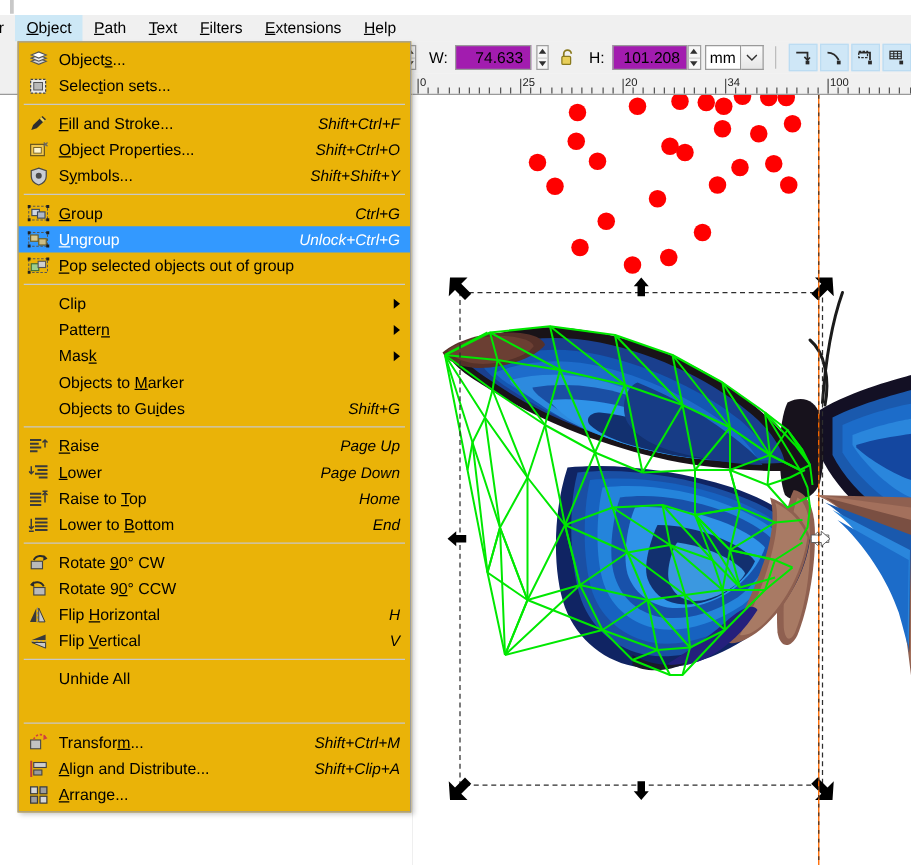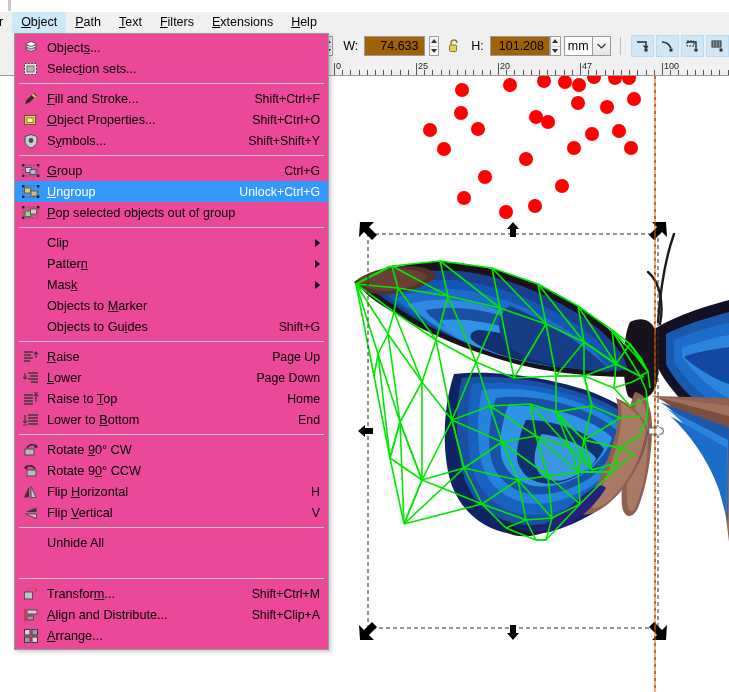--- a/index.html
+++ b/index.html
@@ -57,21 +57,21 @@
     content:""; position:absolute; left:50%; top:50%;
     transform: translate(-50%,-50%);
     border-left: 3px solid transparent; border-right: 3px solid transparent;
   }
   .tb-spin i:first-child:before { border-bottom: 4px solid #303030; }
   .tb-spin i:last-child:before { border-top: 4px solid #303030; }
 
   .tb-label { margin-left: 10px; font-size: 12.5px; }
   .tb-field {
     margin-left: 6px; height: 20px; width: 62px;
-    border: 1px solid #9a9a9a; background: #a16207;
+    border: 1px solid #9a9a9a; background: #a21caf;
     display:flex; align-items:center; justify-content:flex-end;
     padding: 0 5px; font-size: 12.5px;
   }
   .tb-lock { margin-left: 8px; width: 14px; height: 16px; position: relative; }
   .tb-unit {
     margin-left: 3px; height: 20px; width: 30px;
     border: 1px solid #9a9a9a; background: #fff;
     display:flex; align-items:center; justify-content:center; font-size: 12.5px;
   }
   .tb-unit-arrow {
@@ -129,40 +129,40 @@
     position:absolute; left:0; top:26px; width:330px; height:633px; background:#fff;
   }
   .leftpanel .hruler-partial {
     position:absolute; left:0; top:26px; width:330px; height:17px;
     background:#f0f0f0; border-bottom:1px solid #9a9a9a; overflow:hidden;
   }
 
   
   .dropdown {
     position: absolute; left: 14px; top: 33px; width: 315px;
-    background: #ec4899;
+    background: #eab308;
     border: 1px solid #9b9b9b;
     box-shadow: 2px 2px 4px rgba(0,0,0,.22);
     padding: 3px 0 3px 0;
     z-index: 40;
   }
   .dd-item {
     position: relative; display: flex; align-items: center;
     height: 21px; padding: 0 8px 0 0; font-size: 12.7px; color: #000;
     white-space: nowrap;
   }
   .dd-item.selected { background: #3399ff; color: #fff; justify-content: space-between; }
   .dd-item .ico {
     width: 28px; min-width: 28px; height: 18px;
     display: flex; align-items: center; justify-content: center;
     margin-left: 2px;
   }
   .dd-item .lbl { flex: 1; padding-left: 2px; }
   .dd-item .lbl u { text-decoration: underline; }
-  .dd-item .accel { color: #000; font-size: 12.3px; padding-left: 18px; }
+  .dd-item .accel { color: #000; font-size: 12.3px; padding-left: 18px; font-style: italic; }
   .dd-item.selected .accel { color: #fff; }
   .dd-item .sub-arrow {
     width: 0; height: 0; margin-left: 10px;
     border-top: 4px solid transparent; border-bottom: 4px solid transparent;
     border-left: 5px solid #000;
   }
   .dd-sep { height: 1px; background: #c8c8c8; margin: 4px 4px 4px 4px; }
 
   .icn { display:block; }
 </style>
@@ -266,21 +266,21 @@
       <div class="tick min" style="left: 176px;"></div>
       <div class="tick min" style="left: 184px;"></div>
       <div class="tick min" style="left: 193px;"></div>
       <div class="tick min" style="left: 201px;"></div>
       <div class="tick min" style="left: 209px;"></div>
       <div class="tick min" style="left: 217px;"></div>
       <div class="tick min" style="left: 225px;"></div>
       <div class="tick min" style="left: 234px;"></div>
       <div class="tick min" style="left: 242px;"></div>
       <div class="tick maj" style="left: 250px;"></div>
-      <div class="lbl" style="left: 252px;">47</div>
+      <div class="lbl" style="left: 252px;">34</div>
       <div class="tick min" style="left: 258px;"></div>
       <div class="tick min" style="left: 266px;"></div>
       <div class="tick min" style="left: 275px;"></div>
       <div class="tick min" style="left: 283px;"></div>
       <div class="tick min" style="left: 291px;"></div>
       <div class="tick min" style="left: 299px;"></div>
       <div class="tick min" style="left: 307px;"></div>
       <div class="tick min" style="left: 316px;"></div>
       <div class="tick min" style="left: 324px;"></div>
       <div class="tick maj" style="left: 332px;"></div>

